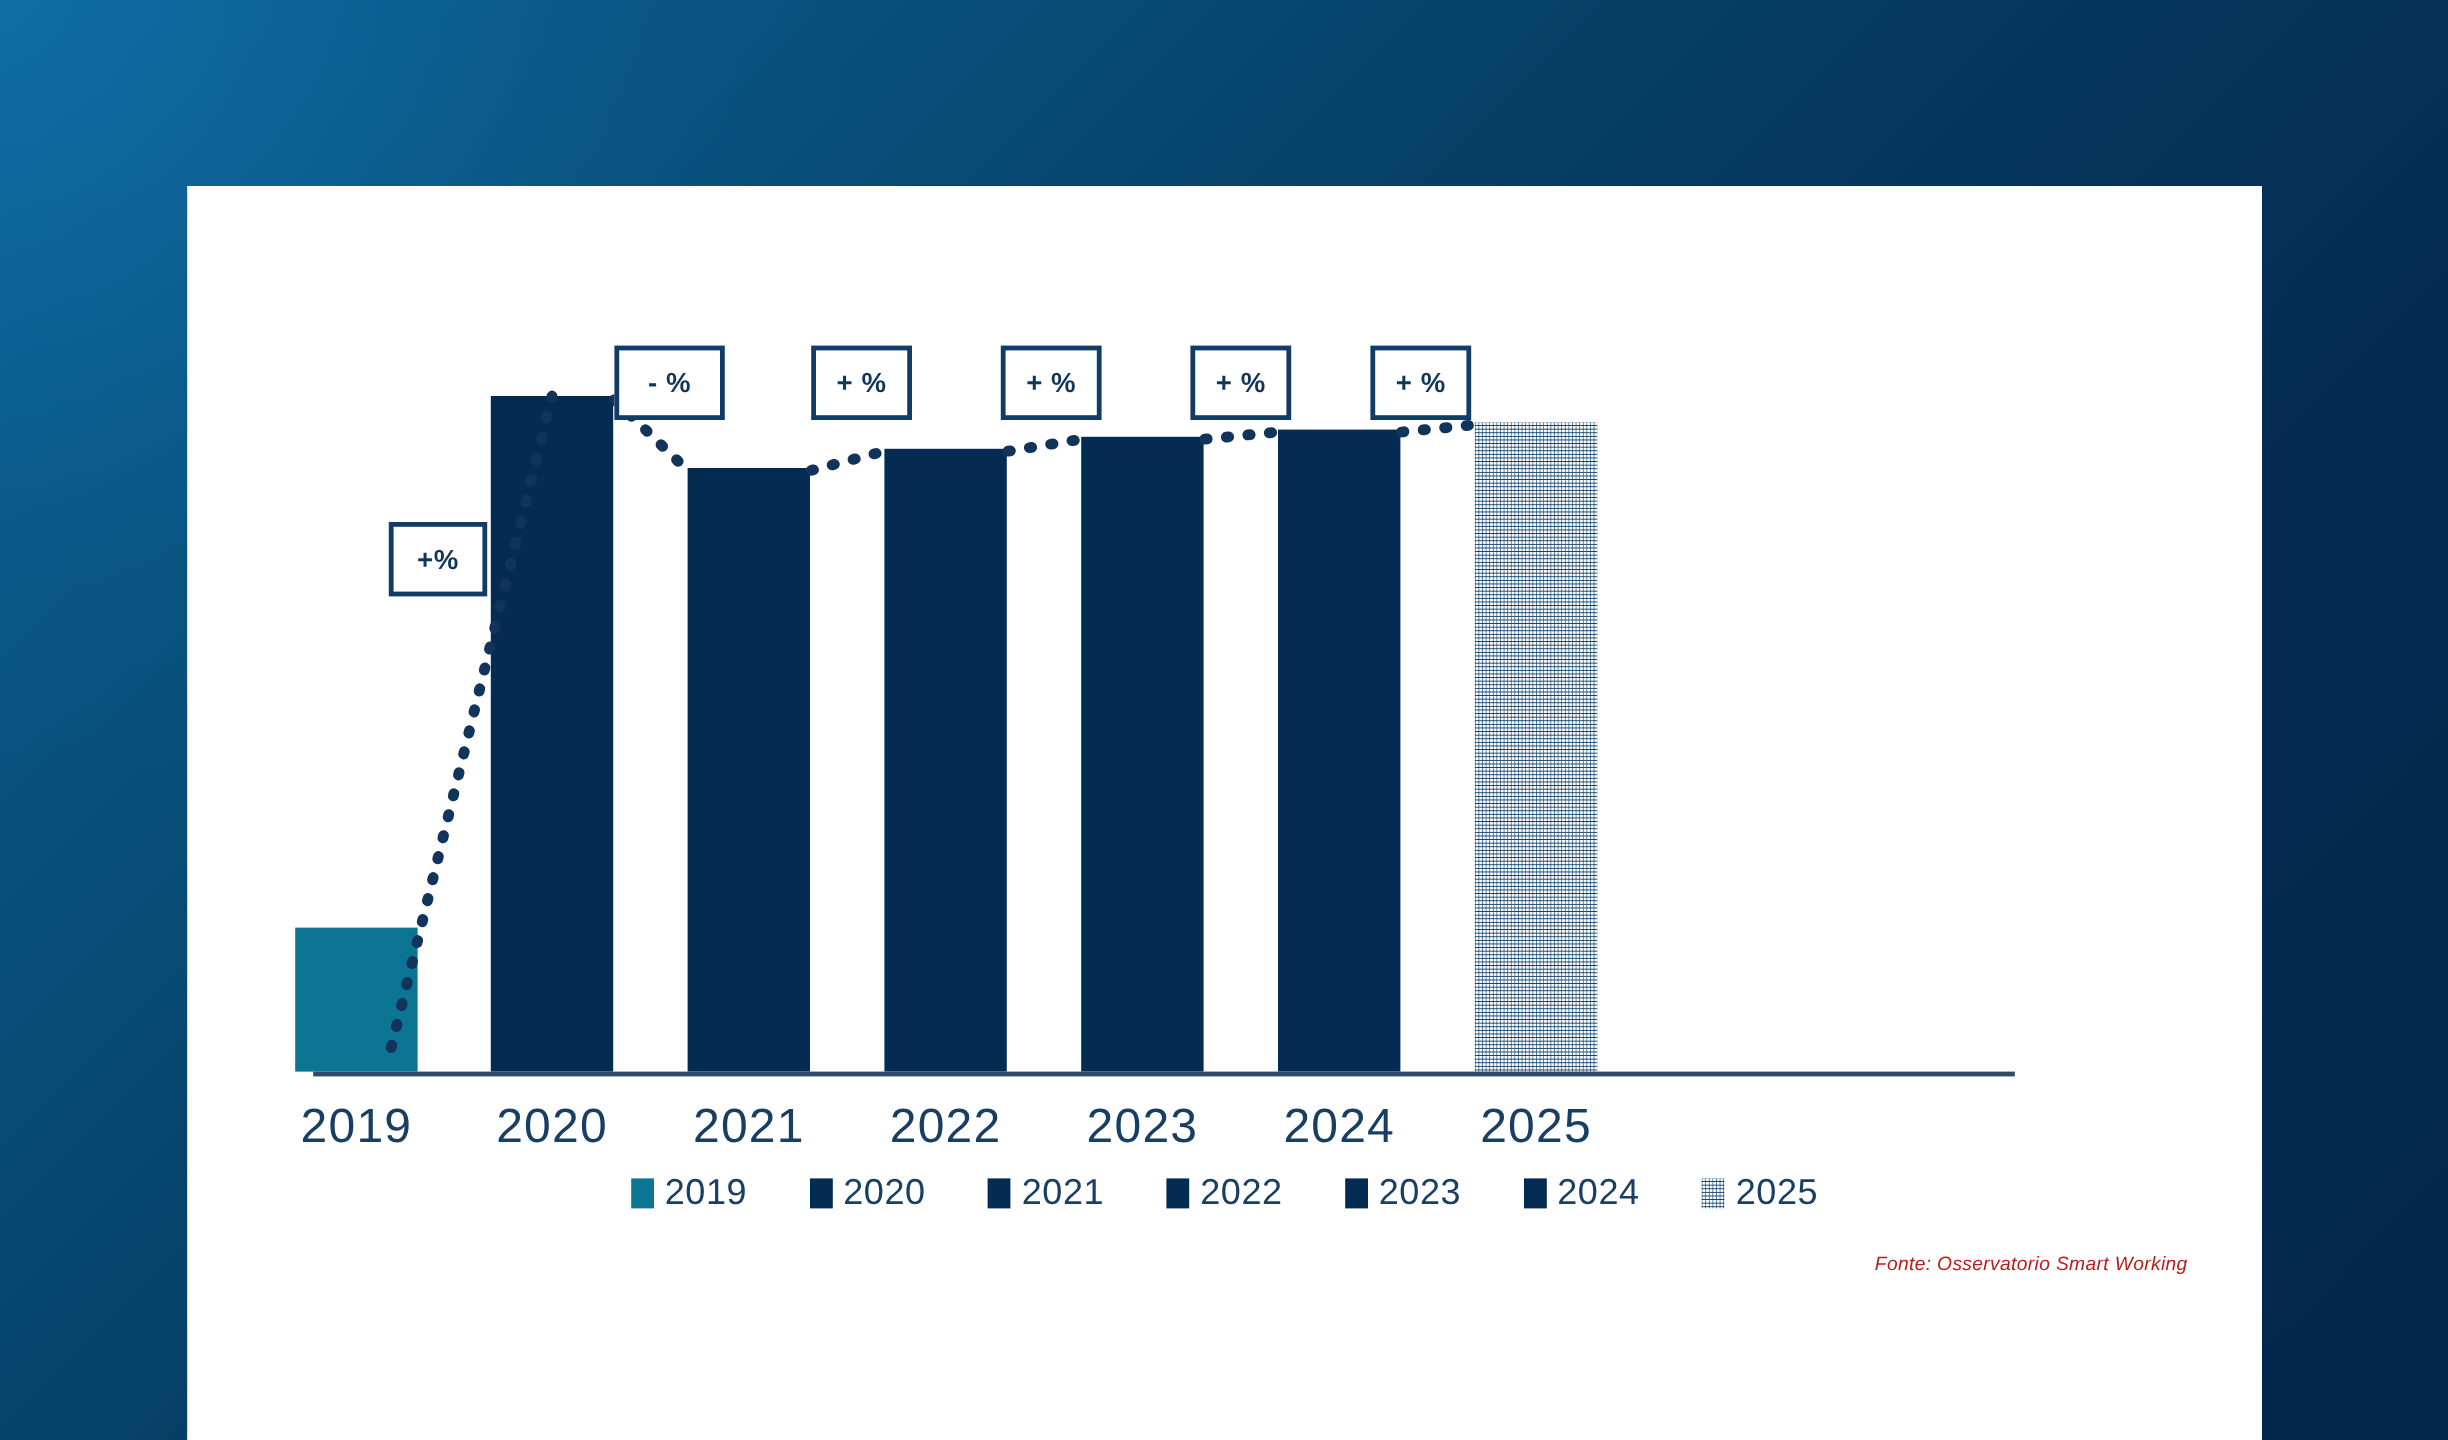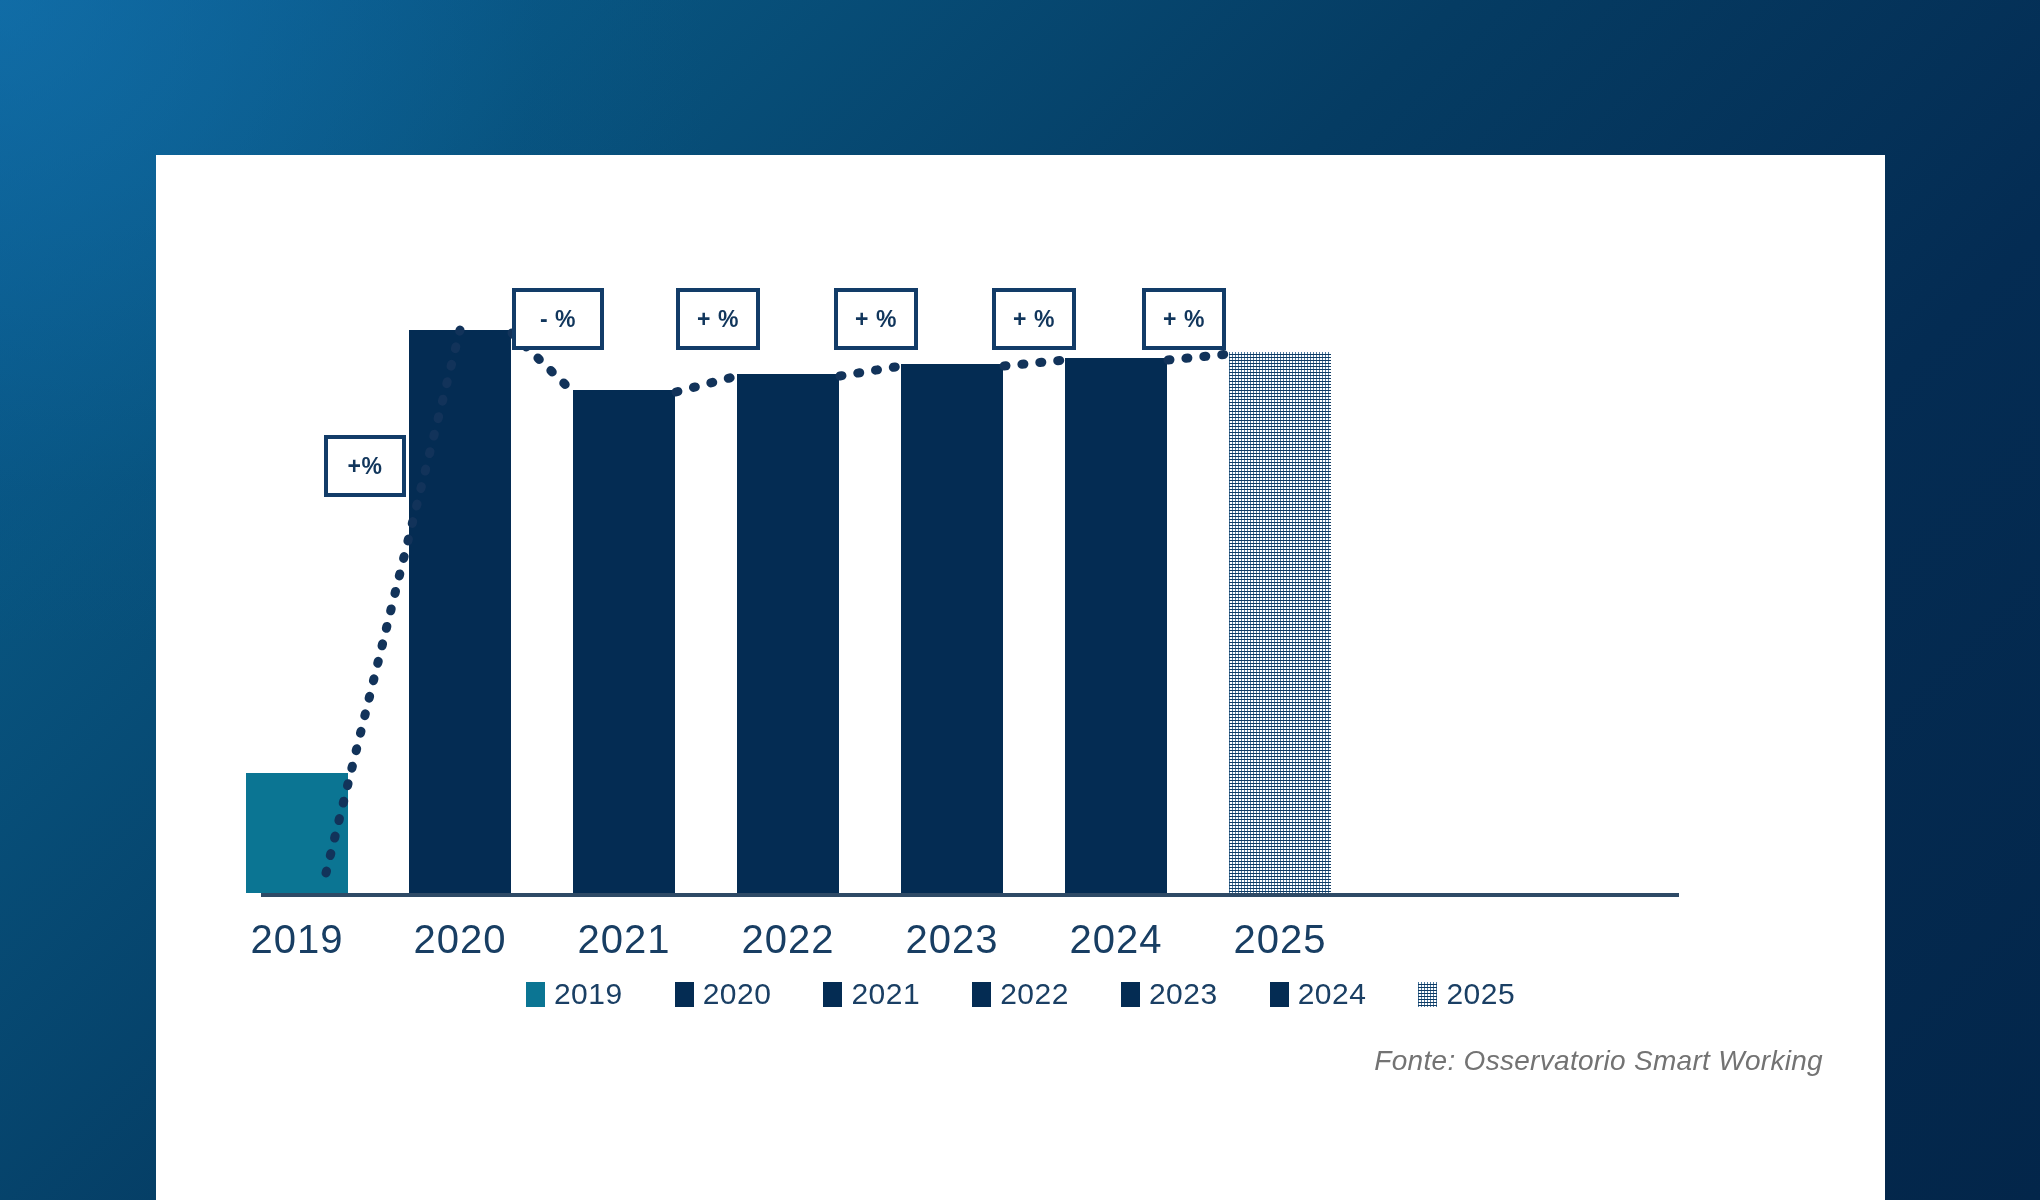--- a/index.html
+++ b/index.html
@@ -128,22 +128,22 @@
     letter-spacing:0.5px;
     font-family:"Liberation Sans", sans-serif;
     white-space:nowrap;
   }
 
   
   #source {
     position:absolute;
     right:62px;
     top:890px;
-    color:#737373;
-    font-size:28px;
+    color:#b91c1c;
+    font-size:16px;
     font-style:italic;
     font-weight:400;
     letter-spacing:0.3px;
     font-family:"Liberation Sans", sans-serif;
     white-space:nowrap;
   }
 
   
   #trend {
     position:absolute;

